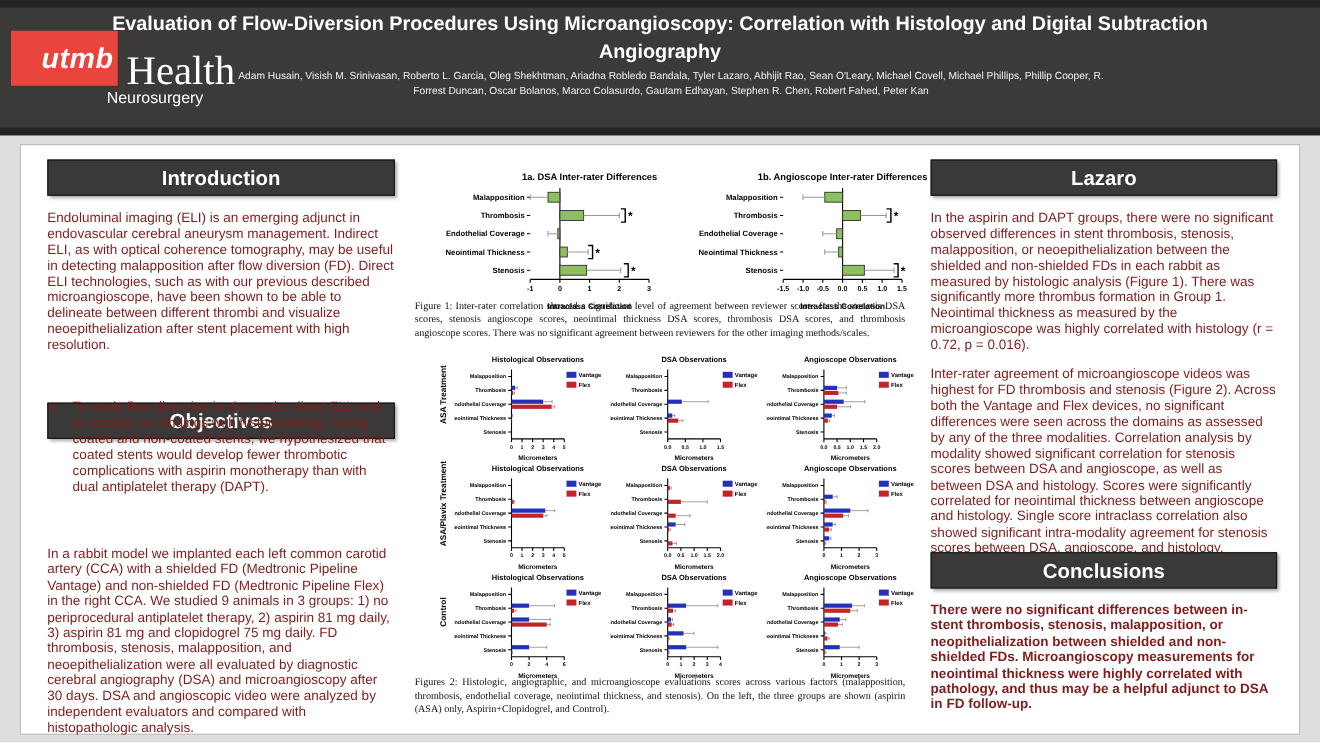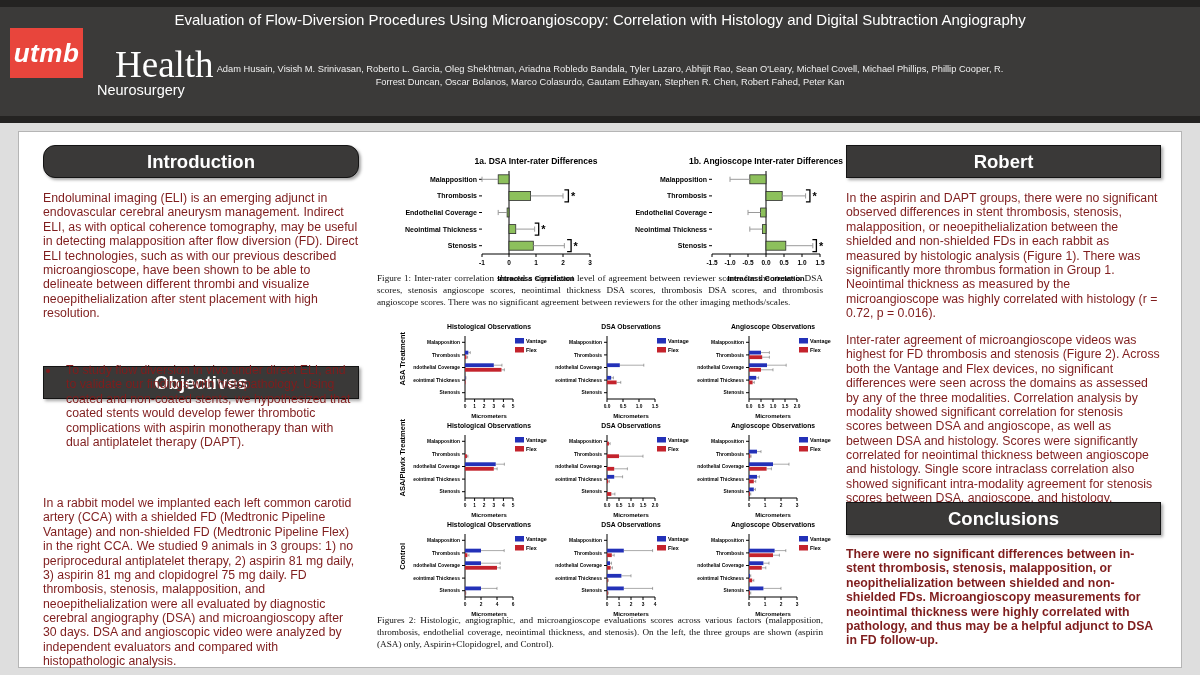--- a/index.html
+++ b/index.html
@@ -7,25 +7,25 @@
     width:1200px;height:675px;position:relative;overflow:hidden;
     background:#dedede;font-family:"Liberation Sans",sans-serif;
   }
   
   .header{
     position:absolute;top:0;left:0;width:1200px;height:123px;box-sizing:border-box;
     background:#3b3a39;border-top:7px solid #242322;border-bottom:7px solid #242322;
   }
   .poster-title{
     position:absolute;left:85px;right:85px;top:2px;text-align:center;
-    color:#ffffff;font-size:15px;font-weight:400;line-height:1.43;margin:0;
+    color:#ffffff;font-size:18px;font-weight:700;line-height:1.43;margin:0;
   }
   .logo-box{
     position:absolute;left:10px;top:21px;width:73px;height:50px;
-    display:flex;align-items:center;justify-content:center;
+    display:flex;align-items:center;justify-content:center;padding-left:24px;
   }
   .logo-box span{color:#fff;font-weight:bold;font-style:italic;font-size:26px;letter-spacing:0.5px;}
   .logo-health{
     position:absolute;left:94px;top:36px;color:#fff;
     font-family:"Liberation Serif",serif;font-size:37px;font-weight:400;margin-left:21px;
   }
   .logo-dept{position:absolute;left:97px;top:75px;color:#fff;font-size:14.5px;}
   .authors{
     position:absolute;left:205px;width:810px;top:56px;text-align:center;
     color:#f0f0f0;font-size:9.3px;line-height:1.4;
@@ -67,21 +67,21 @@
   <div class="logo-box" style="background:#e8453c;">
     <span>utmb</span>
   </div>
   <div class="logo-health">Health</div>
   <div class="logo-dept">Neurosurgery</div>
   <div class="authors">Adam Husain, Visish M. Srinivasan, Roberto L. Garcia, Oleg Shekhtman, Ariadna Robledo Bandala, Tyler Lazaro, Abhijit Rao, Sean O'Leary, Michael Covell, Michael Phillips, Phillip Cooper, R. Forrest Duncan, Oscar Bolanos, Marco Colasurdo, Gautam Edhayan, Stephen R. Chen, Robert Fahed, Peter Kan</div>
 </div>
 
 <div class="poster">
 
-  <div class="sec-header" style="left:24px;top:13px;width:316px;border-radius:12px;">
+  <div class="sec-header" style="left:24px;top:13px;width:316px;">
     <span>Introduction</span>
   </div>
   <p class="body-text" style="left:24px;top:59px;width:316px;">Endoluminal imaging (ELI) is an emerging adjunct in endovascular cerebral aneurysm management. Indirect ELI, as with optical coherence tomography, may be useful in detecting malapposition after flow diversion (FD). Direct ELI technologies, such as with our previous described microangioscope, have been shown to be able to delineate between different thrombi and visualize neoepithelialization after stent placement with high resolution.</p>
 
   <div class="sec-header" style="left:24px;top:186px;width:316px;margin-top:48px;">
     <span>Objectives</span>
   </div>
   <div class="body-text" style="left:24px;top:231px;width:316px;">
     <ul>
         <li>To study flow diversion in vivo under direct ELI, and to validate our findings with histopathology. Using coated and non-coated stents, we hypothesized that coated stents would develop fewer thrombotic complications with aspirin monotherapy than with dual antiplatelet therapy (DAPT).</li>
@@ -622,21 +622,21 @@
         <line x1="53.76" y1="70.50000000000001" x2="53.76" y2="73.50000000000001" stroke="#555" stroke-width="0.5"></line>
         <rect x="102" y="15" width="9" height="5.5" fill="#2331b8"></rect>
         <text x="113" y="19.8" font-size="5.4" text-anchor="start" font-weight="bold">Vantage</text>
         <rect x="102" y="24" width="9" height="5.5" fill="#c4232c"></rect>
         <text x="113" y="28.8" font-size="5.4" text-anchor="start" font-weight="bold">Flex</text>
       </svg></div>
 
   <p class="caption" style="left:358px;top:482px;width:446px;">Figures 2: Histologic, angiographic, and microangioscope evaluations scores across various factors (malapposition, thrombosis, endothelial coverage, neointimal thickness, and stenosis). On the left, the three groups are shown (aspirin (ASA) only, Aspirin+Clopidogrel, and Control).</p>
 
   <div class="sec-header" style="left:827px;top:13px;width:315px;">
-    <span>Robert</span>
+    <span>Lazaro</span>
   </div>
   <p class="body-text" style="left:827px;top:59px;width:315px;">In the aspirin and DAPT groups, there were no significant observed differences in stent thrombosis, stenosis, malapposition, or neoepithelialization between the shielded and non-shielded FDs in each rabbit as measured by histologic analysis (Figure 1). There was significantly more thrombus formation in Group 1. Neointimal thickness as measured by the microangioscope was highly correlated with histology (r = 0.72, p = 0.016).</p>
   <p class="body-text" style="left:827px;top:201px;width:315px;">Inter-rater agreement of microangioscope videos was highest for FD thrombosis and stenosis (Figure 2). Across both the Vantage and Flex devices, no significant differences were seen across the domains as assessed by any of the three modalities. Correlation analysis by modality showed significant correlation for stenosis scores between DSA and angioscope, as well as between DSA and histology. Scores were significantly correlated for neointimal thickness between angioscope and histology. Single score intraclass correlation also showed significant intra-modality agreement for stenosis scores between DSA, angioscope, and histology.</p>
 
   <div class="sec-header" style="left:827px;top:370px;width:315px;">
     <span>Conclusions</span>
   </div>
   <p class="body-text" style="left:827px;top:415px;width:315px;font-weight:bold;">There were no significant differences between in-stent thrombosis, stenosis, malapposition, or neopithelialization between shielded and non-shielded FDs. Microangioscopy measurements for neointimal thickness were highly correlated with pathology, and thus may be a helpful adjunct to DSA in FD follow-up.</p>
 
 </div>

